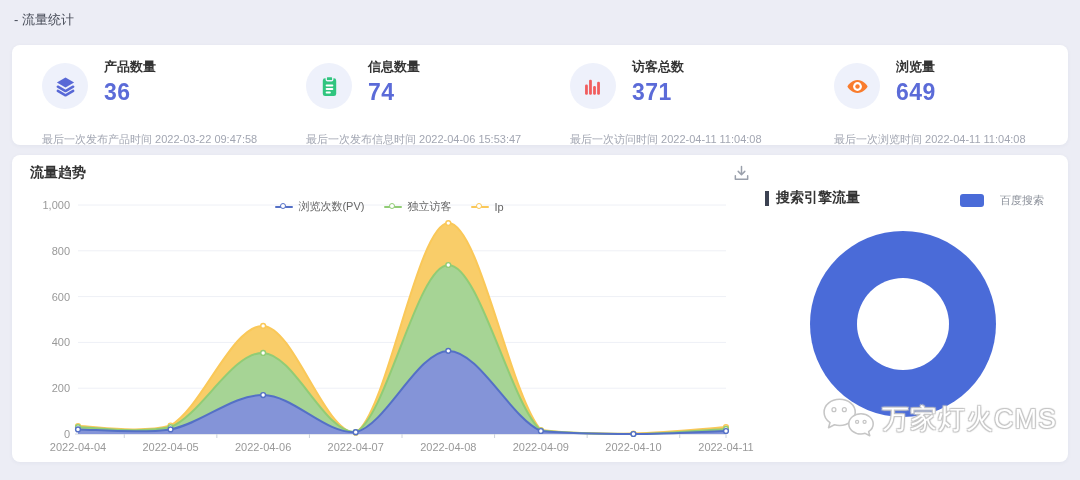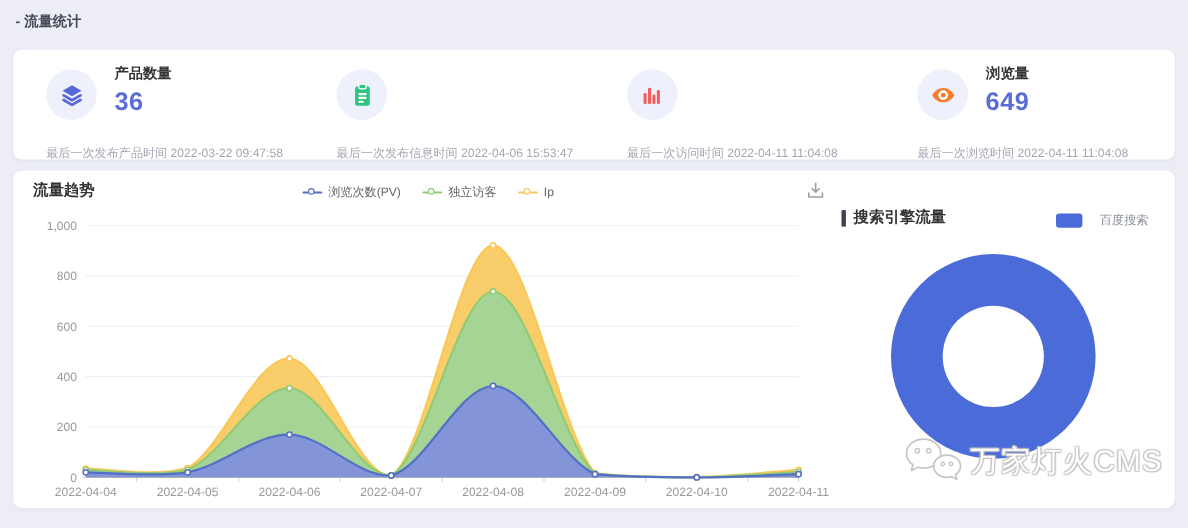--- a/index.html
+++ b/index.html
@@ -1,37 +1,37 @@
 <!DOCTYPE html>
 <html><head>
 <meta charset="utf-8">
 <style>
   * { margin:0; padding:0; box-sizing:border-box; }
   html,body { width:1080px; height:480px; }
   body { font-family:"Liberation Sans","DejaVu Sans",sans-serif; background:#ecedf5; position:relative; overflow:hidden; }
 
-  .page-header { position:absolute; left:14px; top:11px; font-size:13px; font-weight:700; color:#464b57; }
+  .page-header { position:absolute; left:14px; top:11px; font-size:13px; font-weight:400; color:#464b57; }
 
   .panel { position:absolute; background:#fff; border-radius:8px; box-shadow:0 1px 4px rgba(40,50,90,.05); }
   .stats-panel { left:12px; top:45px; width:1056px; height:100px; display:flex; }
   .chart-panel { left:12px; top:155px; width:1056px; height:307px; }
 
   
   .stat-card { width:25%; padding:12px 0 0 30px; position:relative; }
   .stat-top { display:flex; align-items:flex-start; }
   .stat-icon-wrap { width:46px; height:46px; border-radius:50%; background:#eef1fb; display:flex; align-items:center; justify-content:center; margin-top:6px; flex:0 0 46px; }
   .stat-main { margin-left:16px; }
-  .stat-label { font-size:13px; font-weight:700; color:#333; margin-top:1px;text-align:center; }
+  .stat-label { font-size:13px; font-weight:700; color:#333; margin-top:1px; }
   .stat-value { font-size:23px; font-weight:700; color:#5b6bd8; line-height:32px; letter-spacing:.5px; }
   .stat-time { margin-top:23px; font-size:11px; color:#a2a6b2; white-space:nowrap; }
 
   
   .trend-title { position:absolute; left:18px; top:9px; font-size:14px; font-weight:700; color:#333; z-index:2; }
   .trend-legend { position:absolute; left:0; top:12px; width:755px; display:flex; justify-content:center; gap:20px; z-index:2; }
-  .lg-item { display:flex; align-items:center; gap:5px; font-size:11px; color:#666; cursor:pointer; }
+  .lg-item { display:flex; align-items:center; gap:5px; font-size:11px; color:#666; cursor:pointer;margin-top:32px; }
   .lg-mark { width:18px; height:2px; display:inline-block; position:relative; border-radius:1px; }
   .lg-mark i { position:absolute; left:5px; top:-3px; width:6px; height:6px; border-radius:50%; background:#fff; border:1.5px solid; display:block; }
   .download-btn { position:absolute; left:721px; top:10px; width:18px; height:18px; cursor:pointer; z-index:2; }
   #trend-svg { position:absolute; left:0; top:0; }
   .axis-label { font-size:11px; fill:#999; font-family:"Liberation Sans","DejaVu Sans",sans-serif; }
 
   
   .search-section { position:absolute; left:745px; top:0; width:311px; height:100%; }
   .search-title { position:absolute; left:8px; top:34px; display:flex; align-items:center; gap:7px; font-size:14px; font-weight:700; color:#333; }
   .search-title .bar { width:4px; height:15px; background:#3c4252; display:inline-block; }
@@ -73,33 +73,41 @@
     <div class="stat-top">
       <div class="stat-icon-wrap">
         <svg width="23" height="23" viewBox="0 0 24 24">
           <rect x="5" y="3.5" width="14" height="18.5" rx="2.4" fill="#30c57f"></rect>
           <rect x="8.6" y="1.6" width="6.8" height="4.4" rx="1.3" fill="#30c57f" stroke="#eef1fb" stroke-width="1.4"></rect>
           <rect x="8" y="10" width="8" height="2" rx="1" fill="#fff"></rect>
           <rect x="8" y="13.6" width="8" height="2" rx="1" fill="#fff"></rect>
           <rect x="8" y="17.2" width="5.4" height="2" rx="1" fill="#fff"></rect>
         </svg>
       </div>
+      <div class="stat-main">
+        <div class="stat-label">信息数量</div>
+        <div class="stat-value">74</div>
+      </div>
     </div>
     <div class="stat-time"><span>最后一次发布信息时间</span> <span>2022-04-06 15:53:47</span></div>
   </div>
 
   <div class="stat-card">
     <div class="stat-top">
       <div class="stat-icon-wrap">
         <svg width="23" height="23" viewBox="0 0 24 24">
           <rect x="3.2" y="10" width="2.9" height="10.5" rx="1.3" fill="#f15d5d"></rect>
           <rect x="7.4" y="5" width="2.9" height="15.5" rx="1.3" fill="#f15d5d"></rect>
           <rect x="11.6" y="11.5" width="2.9" height="9" rx="1.3" fill="#f15d5d"></rect>
           <rect x="15.8" y="7" width="2.9" height="13.5" rx="1.3" fill="#f15d5d"></rect>
         </svg>
+      </div>
+      <div class="stat-main">
+        <div class="stat-label">访客总数</div>
+        <div class="stat-value">371</div>
       </div>
     </div>
     <div class="stat-time"><span>最后一次访问时间</span> <span>2022-04-11 11:04:08</span></div>
   </div>
 
   <div class="stat-card">
     <div class="stat-top">
       <div class="stat-icon-wrap">
         <svg width="23" height="23" viewBox="0 0 24 24">
           <path d="M12 5.2 C17.4 5.2 21.4 9.6 22.5 12 C21.4 14.4 17.4 18.8 12 18.8 C6.6 18.8 2.6 14.4 1.5 12 C2.6 9.6 6.6 5.2 12 5.2 Z" fill="#f97c2d"></path>

